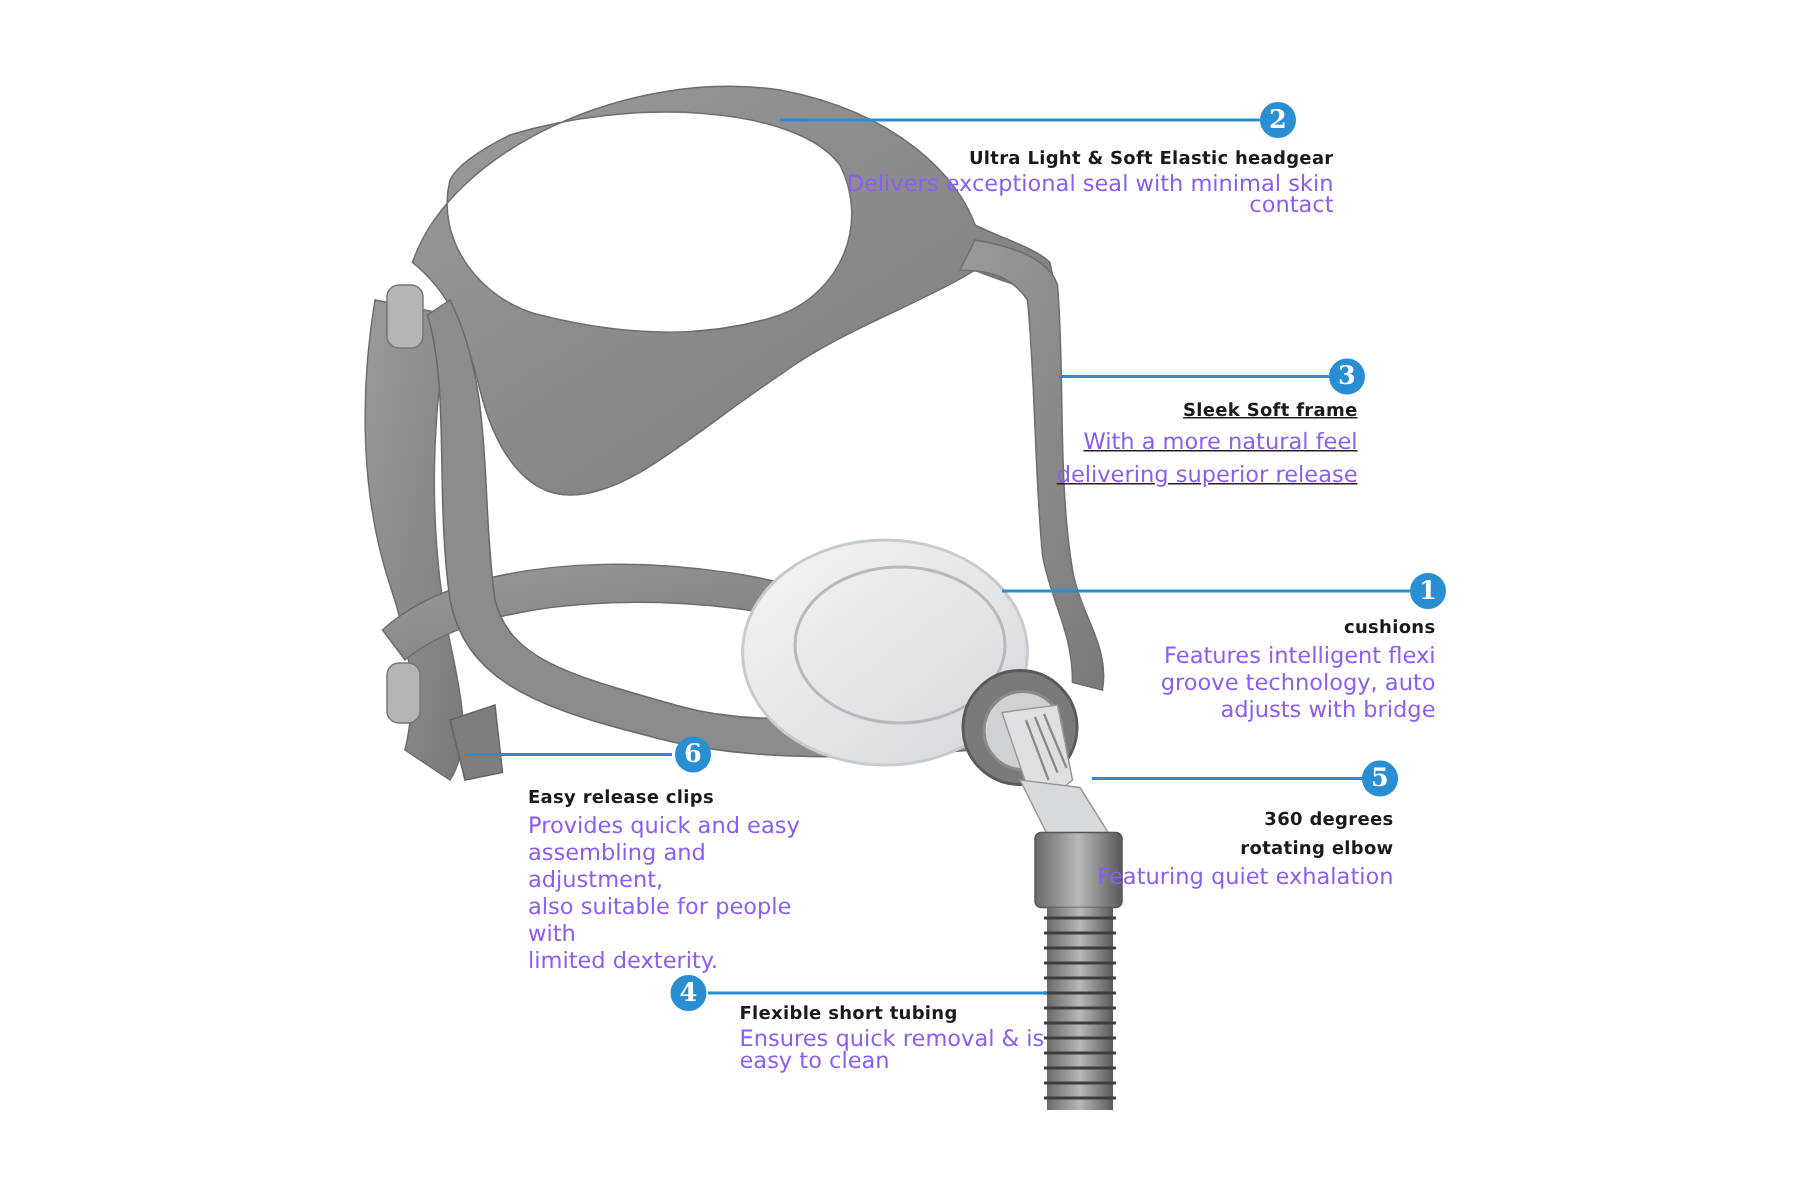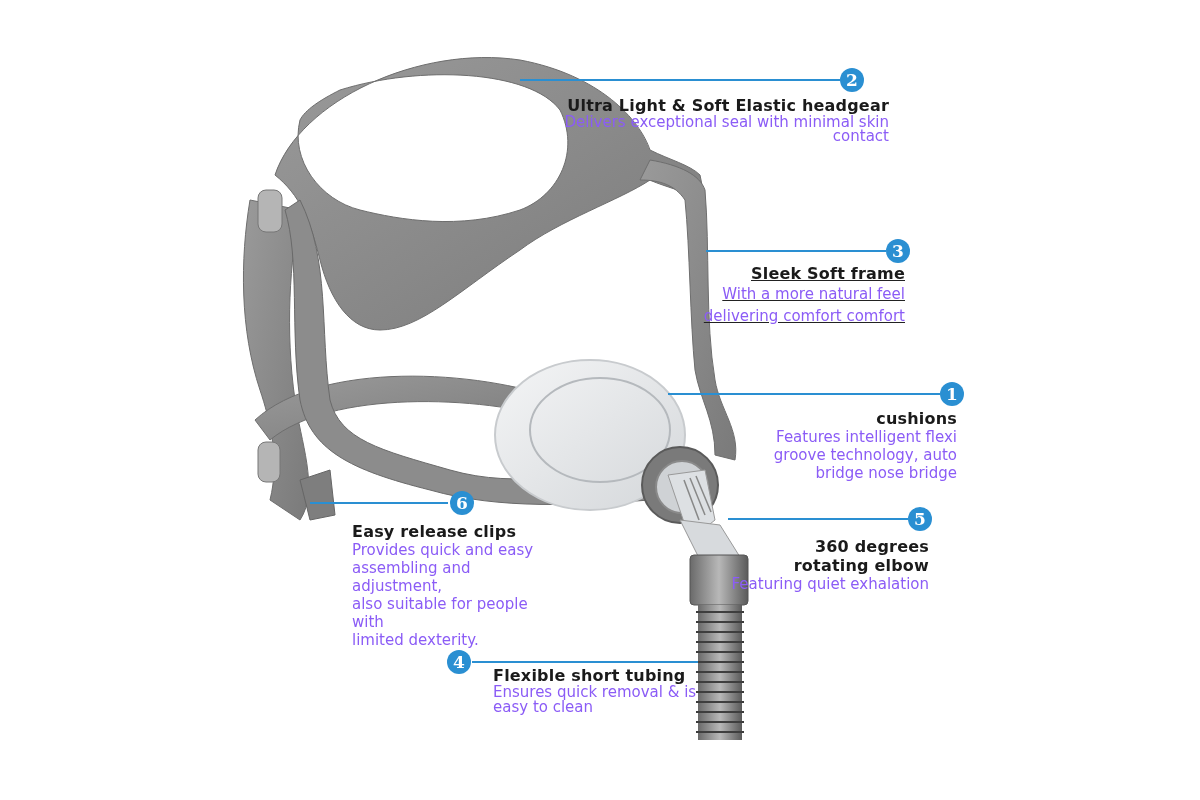--- a/index.html
+++ b/index.html
@@ -7,21 +7,21 @@
          font-family: "DejaVu Sans", sans-serif; }
   #stage { position:absolute; left:0; top:0; width:1200px; height:800px; }
   svg.product { position:absolute; left:0; top:0; }
 
   .leader { position:absolute; height:2px; background:#2a8fd2; }
   .marker { position:absolute; width:24px; height:24px; border-radius:50%;
             background:#2a8fd2; color:#fff; font-family:"DejaVu Serif", serif;
             font-weight:bold; font-size:17px; line-height:24px; text-align:center; }
 
   .callout { position:absolute; color:#222; }
-  .callout .title { font-weight:bold; font-size:16px; color:#1a1a1a; letter-spacing:0.2px; line-height:19px; }
+  .callout .title { font-weight:bold; font-size:12px; color:#1a1a1a; letter-spacing:0.2px; line-height:19px; }
   .callout .desc { font-size:15px; color:#8b5cf6; line-height:18px; }
   .right { text-align:right; }
   .left { text-align:left; }
 </style>
 </head>
 <body>
 
 <div id="stage">
 
   <svg class="product" width="1200" height="800" viewBox="0 0 1200 800">
@@ -107,30 +107,30 @@
     <div class="desc" style="line-height:14px;">
       <div>Delivers exceptional seal with minimal skin</div>
       <div>contact</div>
     </div>
   </div>
 
   <div class="callout right" style="left:700px; top:264px; width:205px;text-decoration:underline;">
     <div class="title">Sleek Soft frame</div>
     <div class="desc" style="line-height:22px;">
       <div>With a more natural feel</div>
-      <div>delivering comfort comfort</div>
+      <div>delivering superior release</div>
     </div>
   </div>
 
   <div class="callout right" style="left:740px; top:409px; width:217px;">
     <div class="title">cushions</div>
     <div class="desc">
       <div>Features intelligent flexi</div>
       <div>groove technology, auto</div>
-      <div>bridge nose bridge</div>
+      <div>adjusts with bridge</div>
     </div>
   </div>
 
   <div class="callout right" style="left:730px; top:537px; width:199px;">
     <div class="title">360 degrees</div>
     <div class="title">rotating elbow</div>
     <div class="desc">
       <div>Featuring quiet exhalation</div>
     </div>
   </div>

